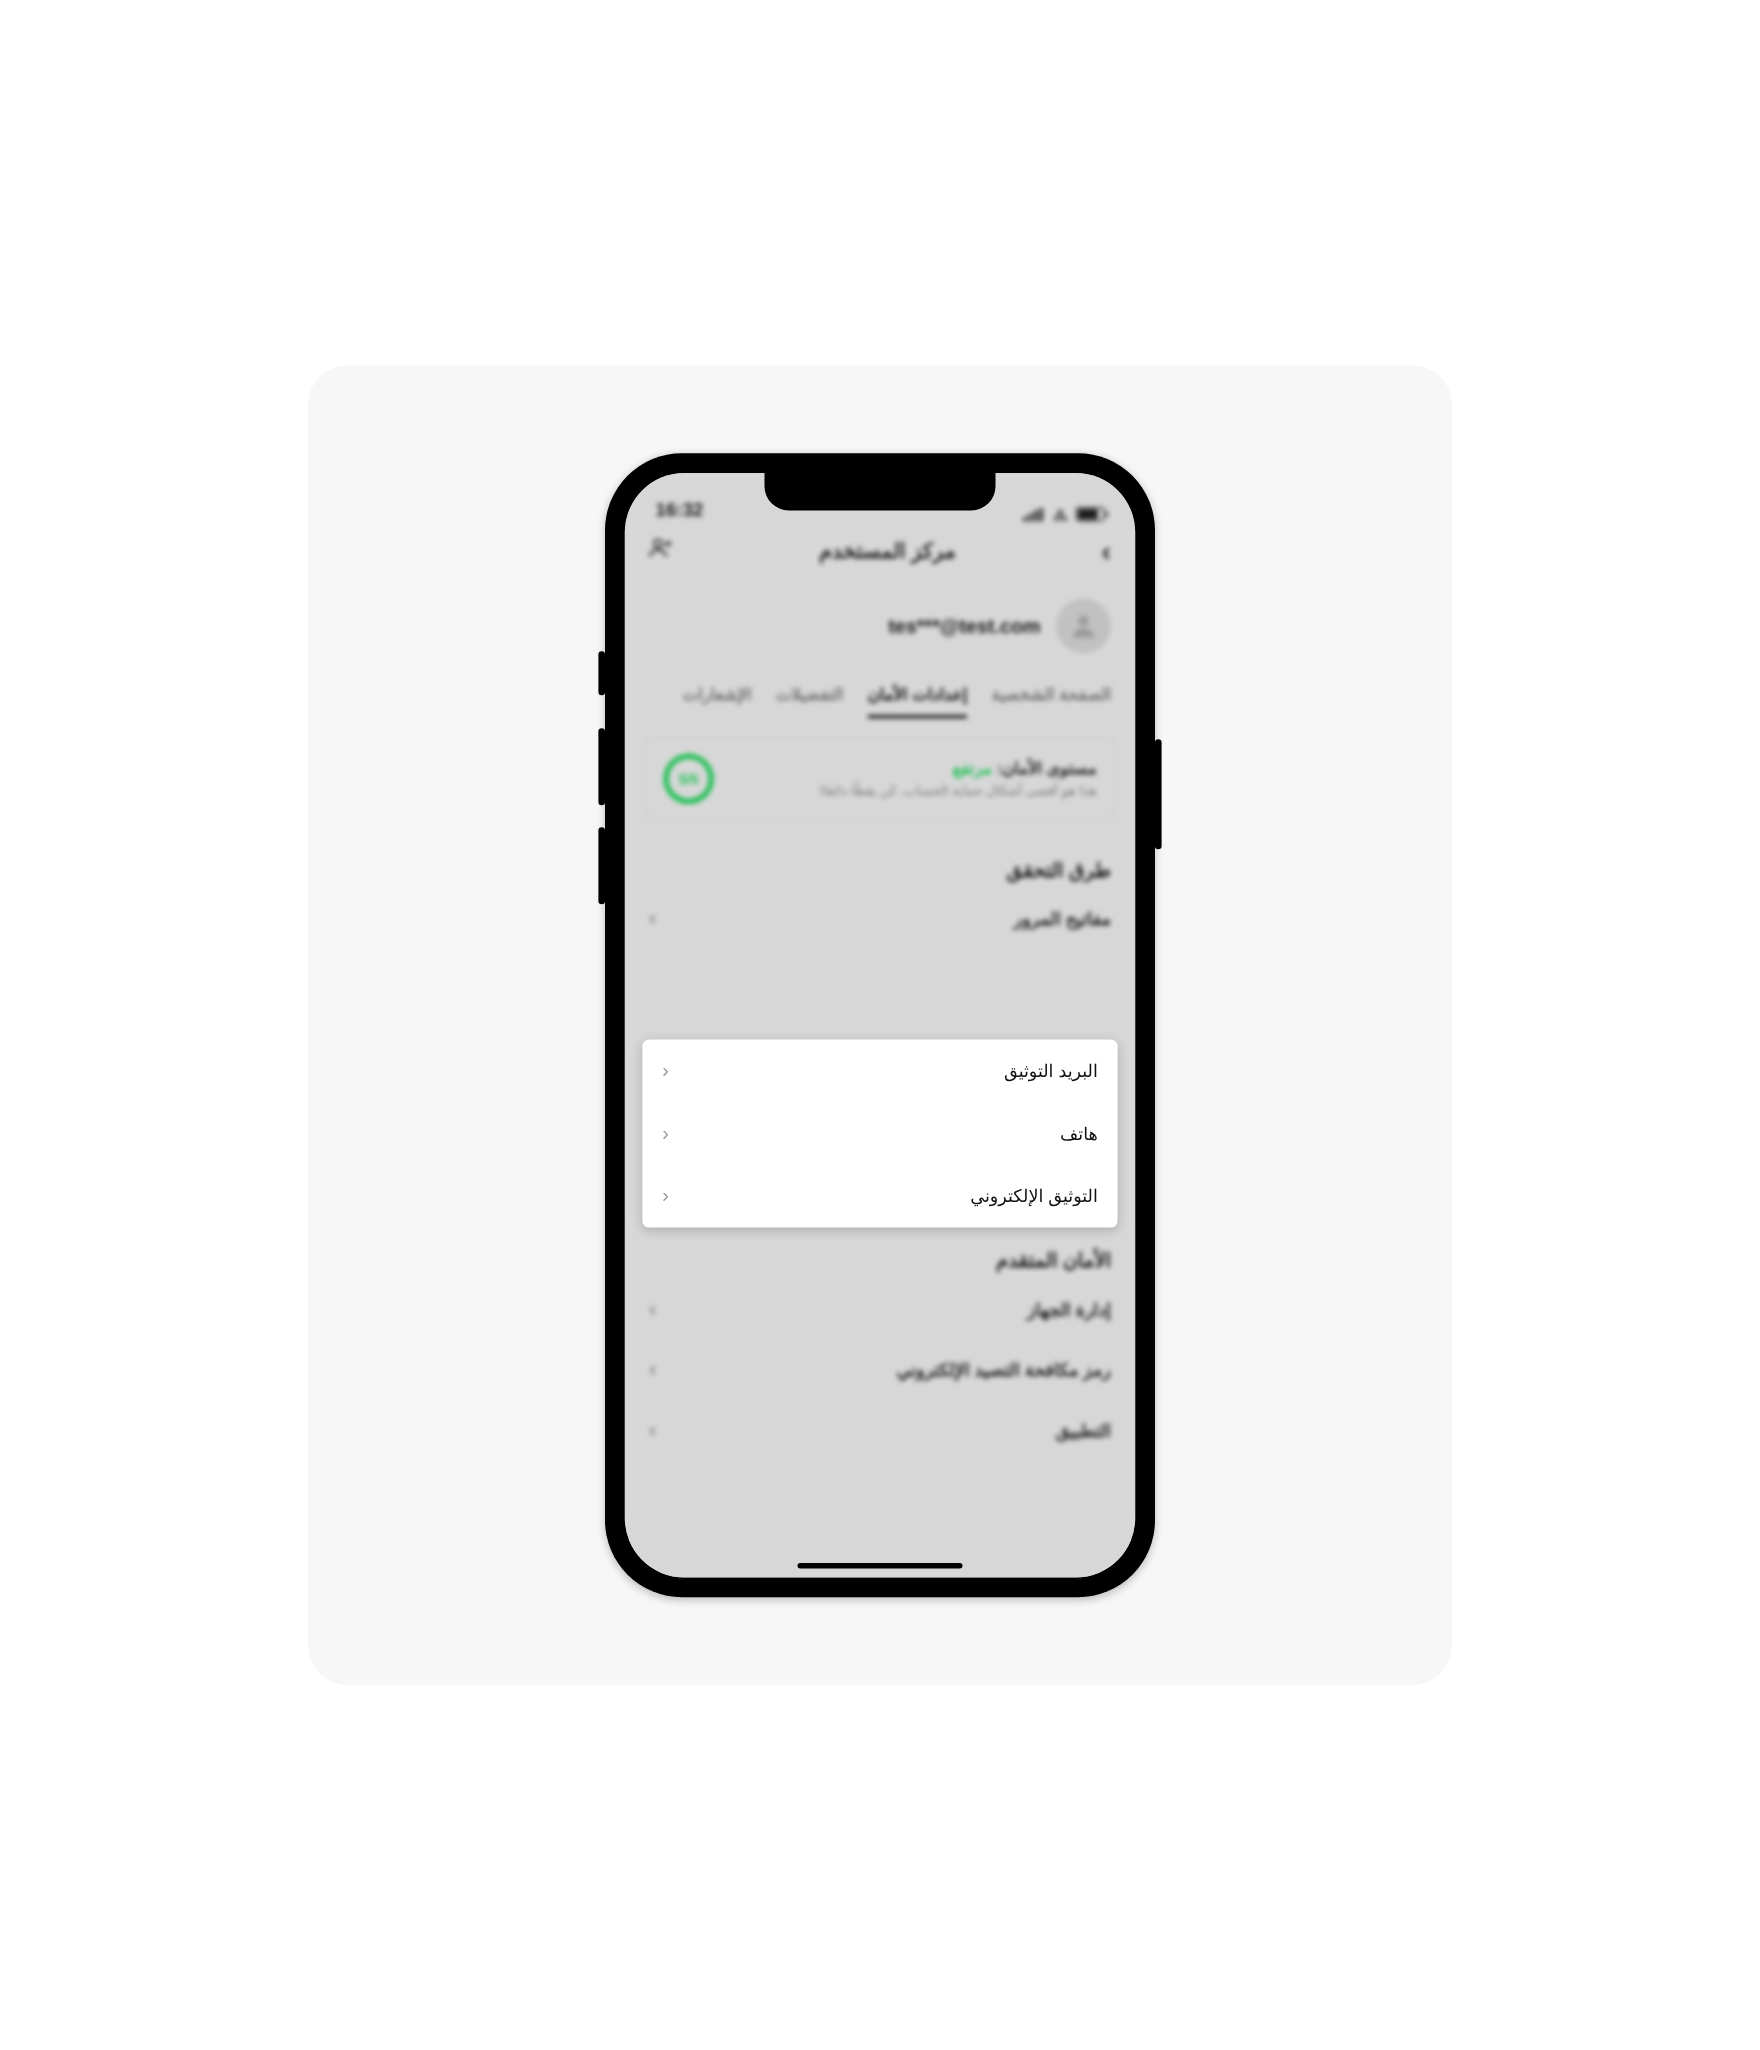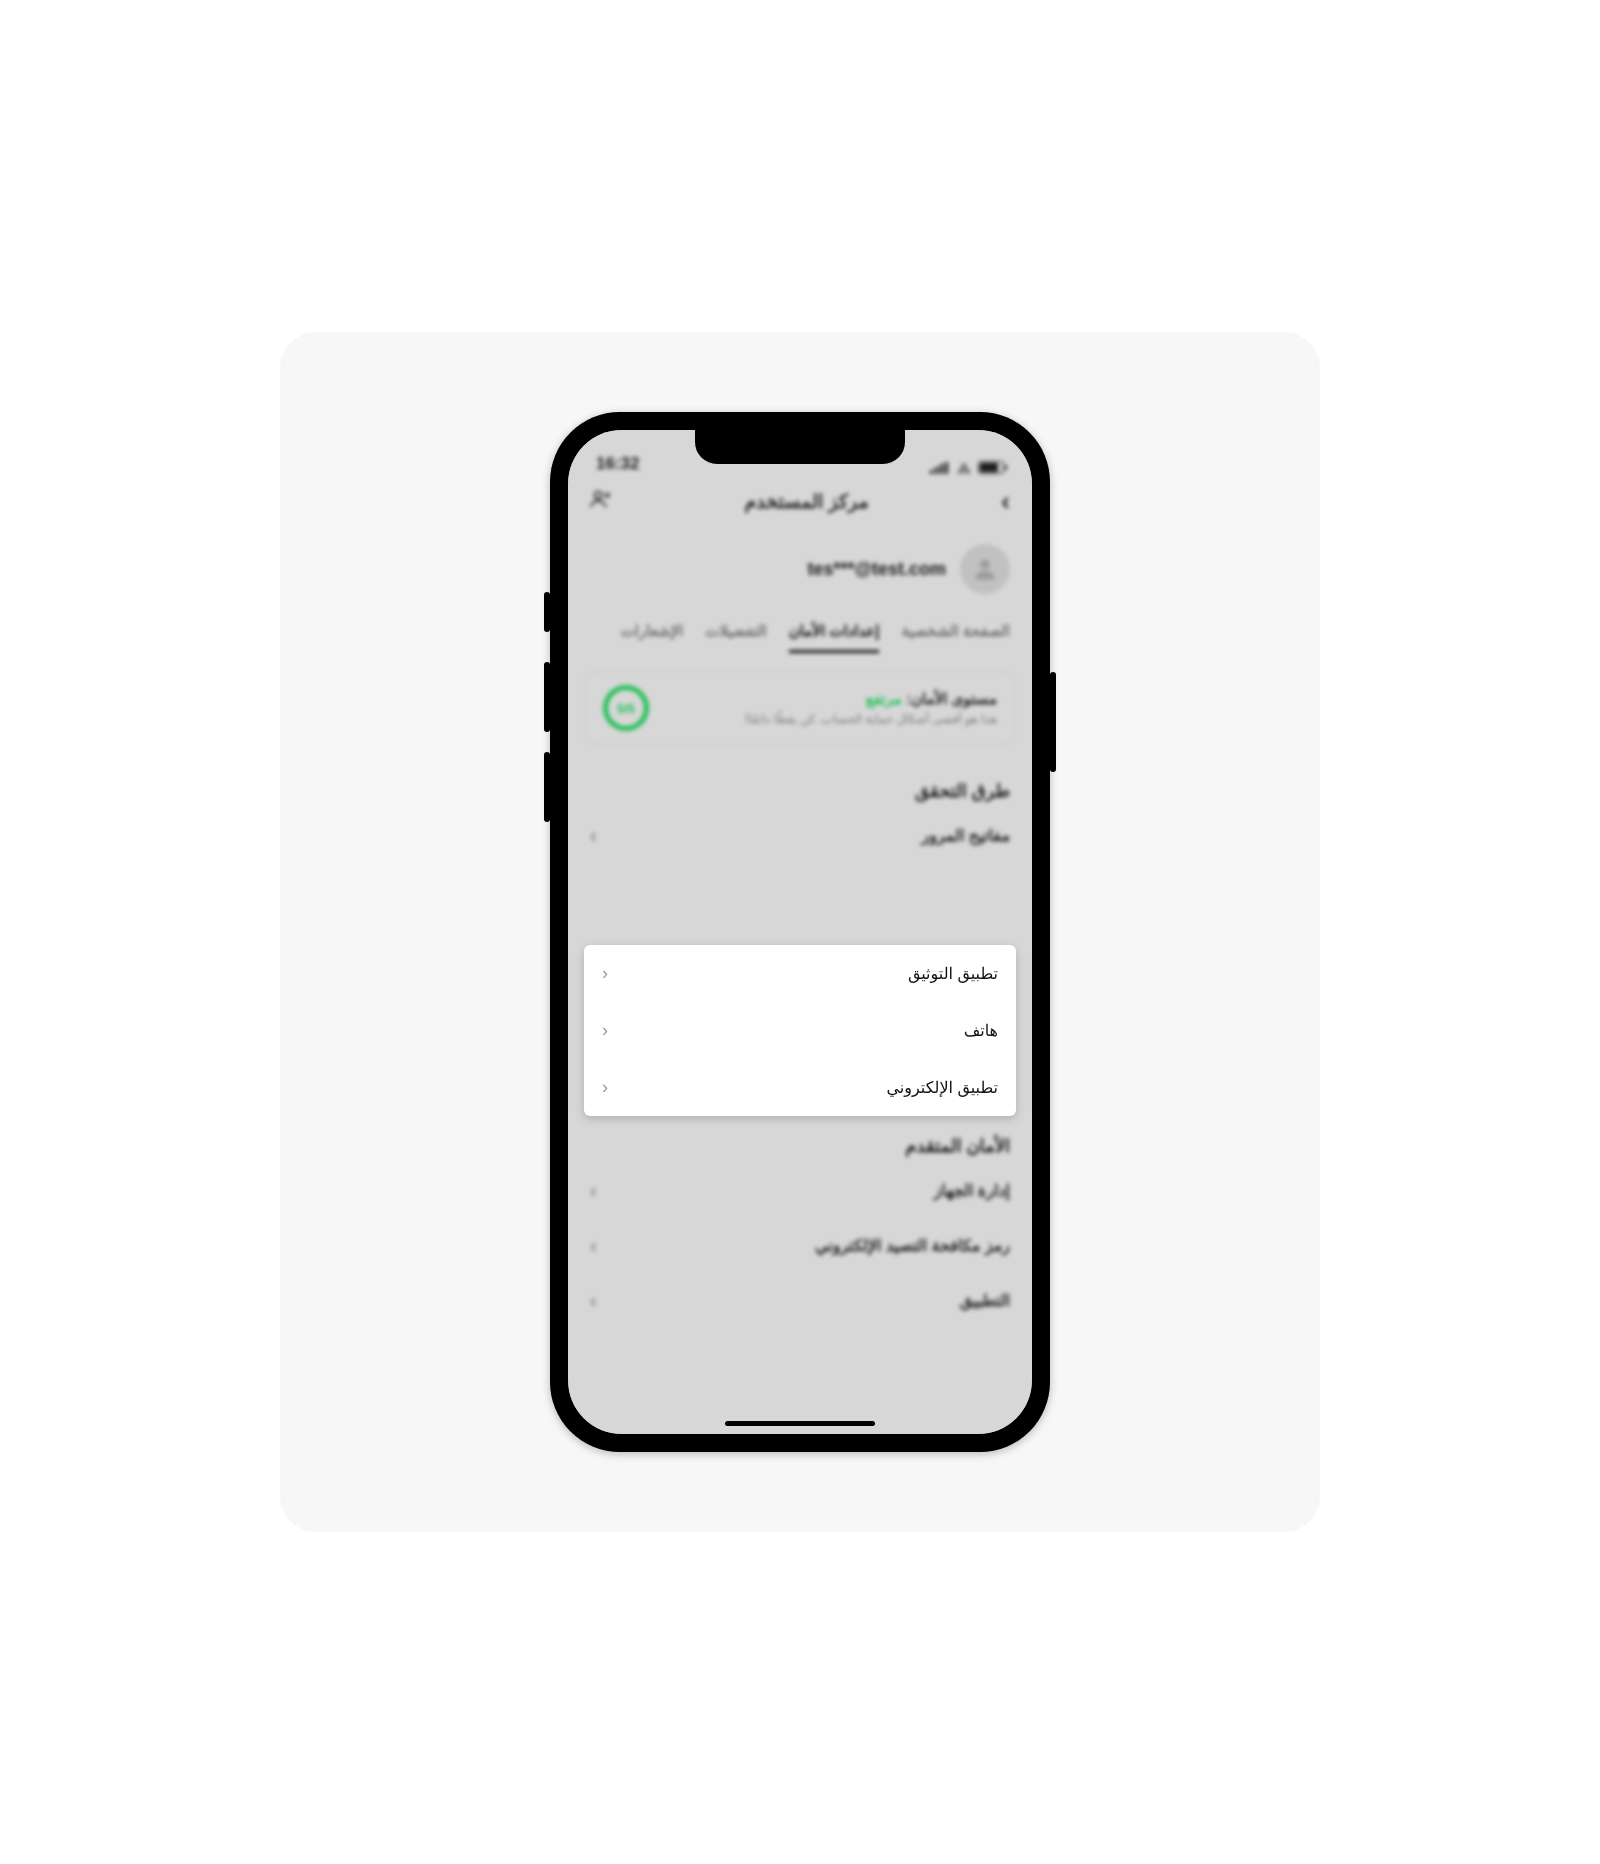--- a/index.html
+++ b/index.html
@@ -300,29 +300,29 @@
         </div>
 
         <div class="row" style="padding-bottom:0">
           <span>التطبيق</span>
           <span class="chev">‹</span>
         </div>
       </div>
 
       <div class="highlight">
         <div class="hrow">
-          <span>تطبيق التوثيق</span>
+          <span>البريد التوثيق</span>
           <span class="hchev">‹</span>
         </div>
         <div class="hrow">
           <span>هاتف</span>
           <span class="hchev">‹</span>
         </div>
         <div class="hrow">
-          <span>تطبيق الإلكتروني</span>
+          <span>التوثيق الإلكتروني</span>
           <span class="hchev">‹</span>
         </div>
       </div>
 
       <div class="home-ind"></div>
     </div>
   </div>
 </div>
 
 </body></html>

